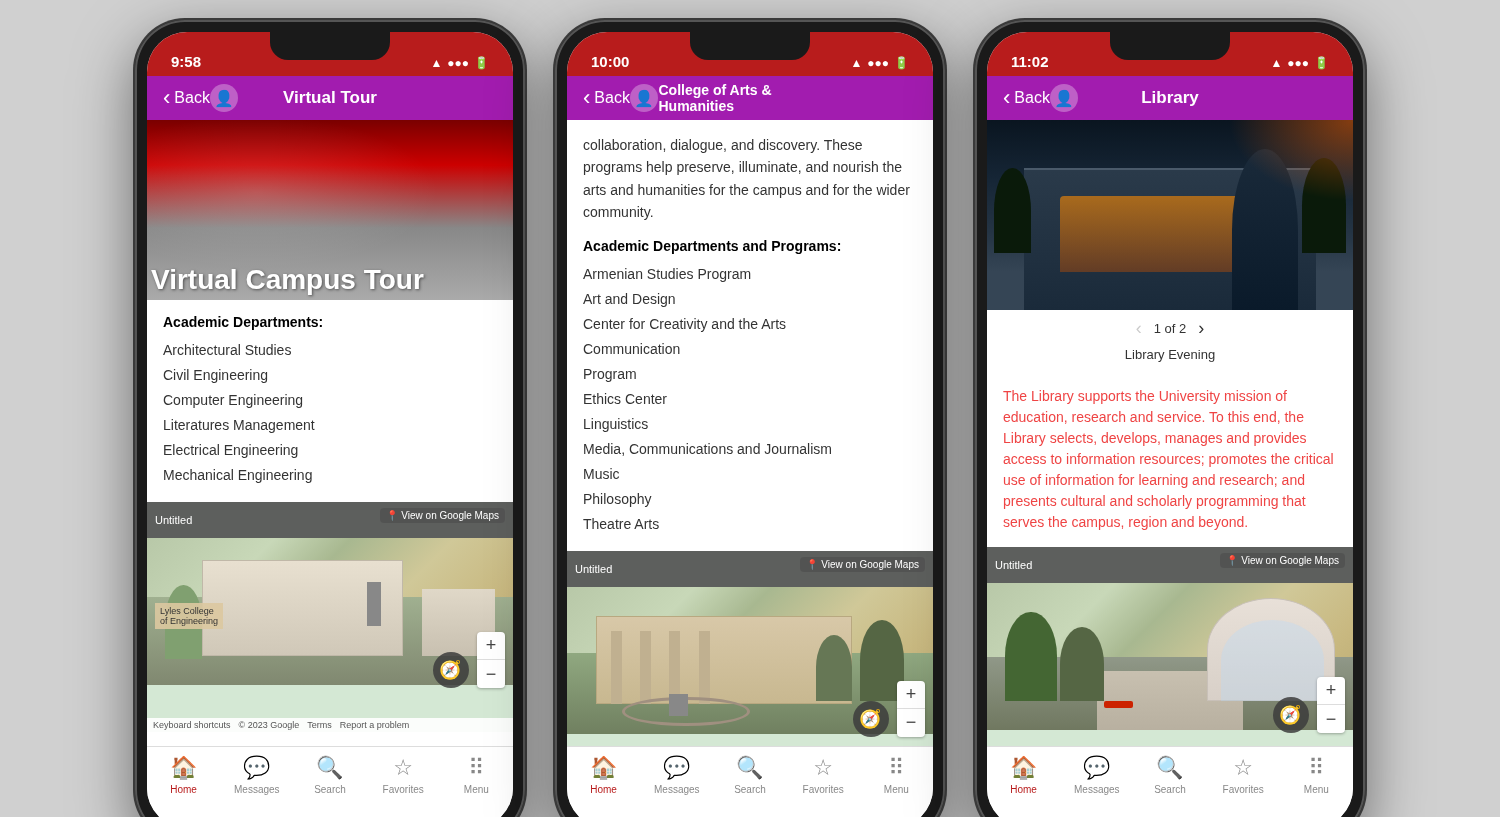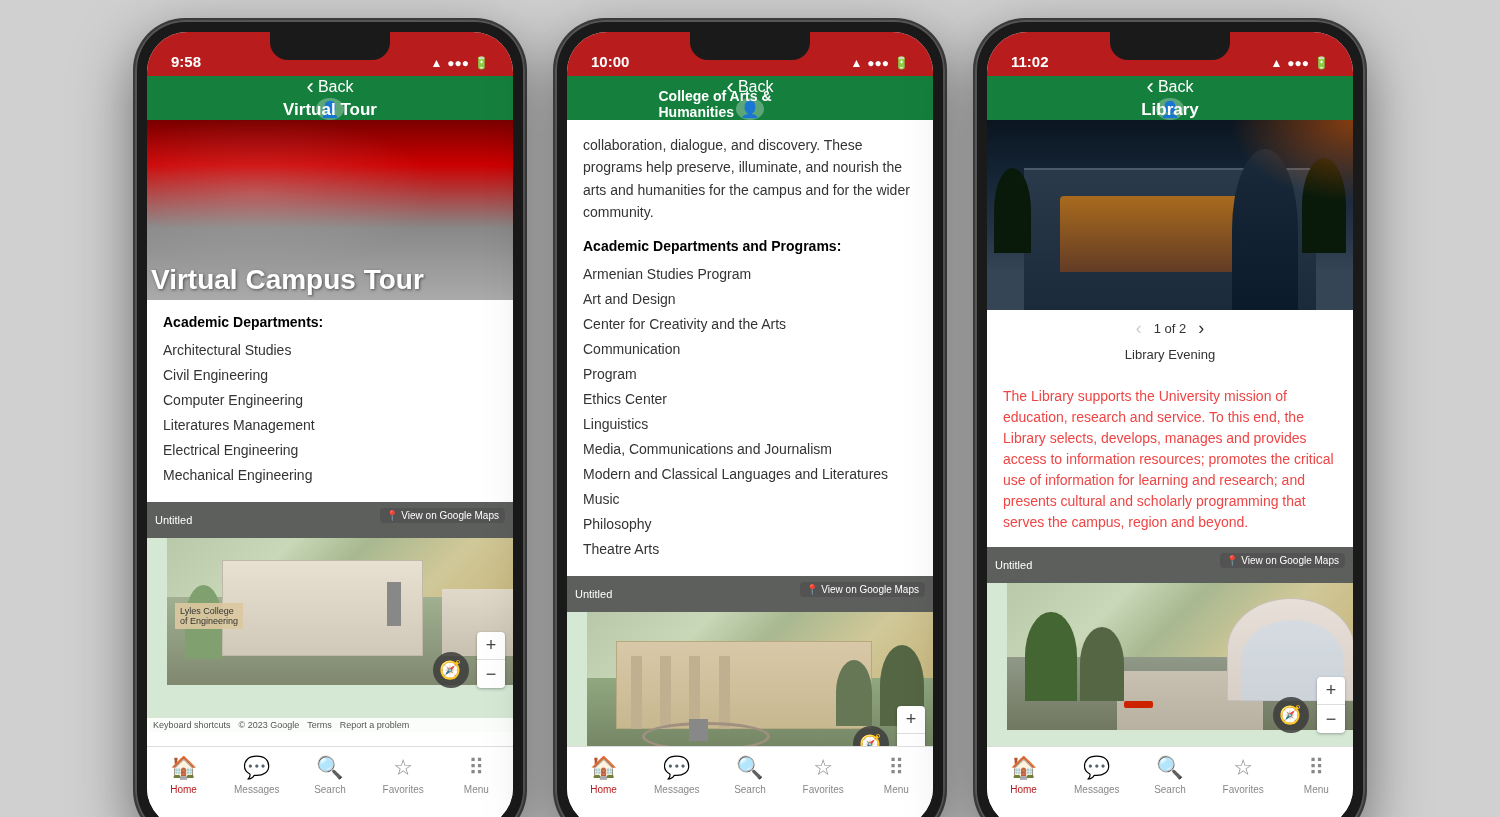--- a/index.html
+++ b/index.html
@@ -77,27 +77,26 @@
       display: flex;
       align-items: center;
       gap: 5px;
       color: #fff;
       font-size: 12px;
     }
 
     
     .nav-bar {
       height: 44px;
-      background: #15803d;
-      display: flex;
-      align-items: center;
-      justify-content: flex-end;
+      background: #a21caf;
+      display: flex;
+      align-items: center;
+      justify-content: flex-start;
       padding: 0 16px;
       flex-shrink: 0;
-      flex-direction: column;
     }
 
     .nav-back {
       display: flex;
       align-items: center;
       color: #fff;
       font-size: 16px;
       gap: 4px;
     }
 
@@ -209,21 +208,20 @@
       gap: 3px;
     }
 
     .map-image {
       width: 100%;
       height: 147px;
       background: 
         linear-gradient(135deg, #b8c8a8 0%, #c8d8b8 25%, #a8b890 40%, #d0c898 60%, #c8b880 80%, #b8a870 100%);
       position: relative;
       overflow: hidden;
-      margin-left: 20px;
     }
 
     .map-zoom-controls {
       position: absolute;
       right: 8px;
       bottom: 30px;
       background: #fff;
       border-radius: 4px;
       box-shadow: 0 1px 3px rgba(0,0,0,0.3);
       overflow: hidden;
@@ -494,21 +492,20 @@
       <div class="dept-section">
         <div class="dept-heading">Academic Departments and Programs:</div>
         <div class="dept-item">Armenian Studies Program</div>
         <div class="dept-item">Art and Design</div>
         <div class="dept-item">Center for Creativity and the Arts</div>
         <div class="dept-item">Communication</div>
         <div class="dept-item">Program</div>
         <div class="dept-item">Ethics Center</div>
         <div class="dept-item">Linguistics</div>
         <div class="dept-item">Media, Communications and Journalism</div>
-        <div class="dept-item">Modern and Classical Languages and Literatures</div>
         <div class="dept-item">Music</div>
         <div class="dept-item">Philosophy</div>
         <div class="dept-item">Theatre Arts</div>
       </div>
 
       <div class="map-container">
         <div class="map-header">
           <span>Untitled</span>
         </div>
         <div class="map-location-btn" style="position:absolute;top:6px;right:8px;z-index:5;">

